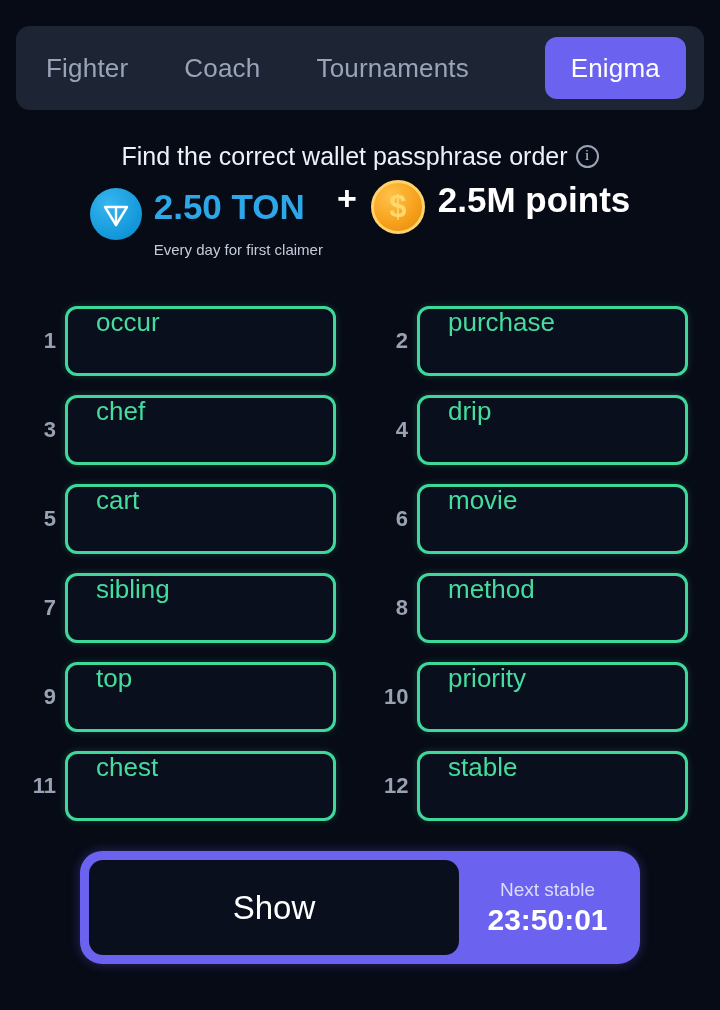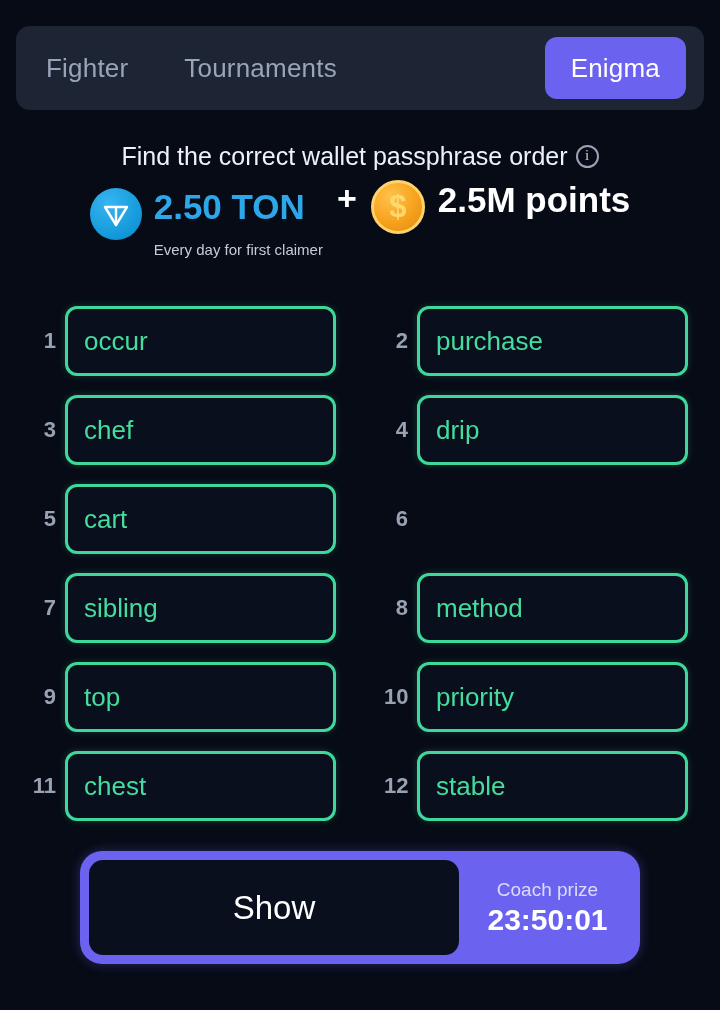--- a/index.html
+++ b/index.html
@@ -192,22 +192,22 @@
     padding-right: 9px;
     flex: 0 0 auto;
   }
   .word-box {
     flex: 1 1 auto;
     height: 70px;
     border: 3px solid #3ed99a;
     border-radius: 12px;
     background: #0a0f1d;
     display: flex;
-    align-items: center;
-    padding-left: 16px;
+    align-items: flex-start;
+    padding-left: 28px;
     box-shadow: 0 0 7px rgba(62,217,154,.22);
   }
   .word-text {
     color: #45dc9e;
     font-size: 26px;
     line-height: 1;
   }
 
   
   .bottom-bar {
@@ -260,20 +260,23 @@
 </head>
 <body>
 
 <div id="app">
 
   <div class="tabbar">
     <div class="tab">
       <span>Fighter</span>
     </div>
     <div class="tab spaced">
+      <span>Coach</span>
+    </div>
+    <div class="tab spaced">
       <span>Tournaments</span>
     </div>
     <div class="tab active">
       <span>Enigma</span>
     </div>
   </div>
 
   <div class="headline">
     <span>Find the correct wallet passphrase order</span><span class="info-icon"></span>
   </div>
@@ -331,20 +334,23 @@
 
     <div class="cell">
       <div class="cell-num">5</div>
       <div class="word-box">
         <span class="word-text">cart</span>
       </div>
     </div>
 
     <div class="cell">
       <div class="cell-num">6</div>
+      <div class="word-box">
+        <span class="word-text">movie</span>
+      </div>
     </div>
 
     <div class="cell">
       <div class="cell-num">7</div>
       <div class="word-box">
         <span class="word-text">sibling</span>
       </div>
     </div>
 
     <div class="cell">
@@ -382,18 +388,18 @@
       </div>
     </div>
 
   </div>
 
   <div class="bottom-bar">
     <div class="show-button">
       <span class="show-label">Show</span>
     </div>
     <div class="next-prize">
-      <div class="next-prize-label">Coach prize</div>
+      <div class="next-prize-label">Next stable</div>
       <div class="next-prize-time">23:50:01</div>
     </div>
   </div>
 
 </div>
 
 </body></html>

